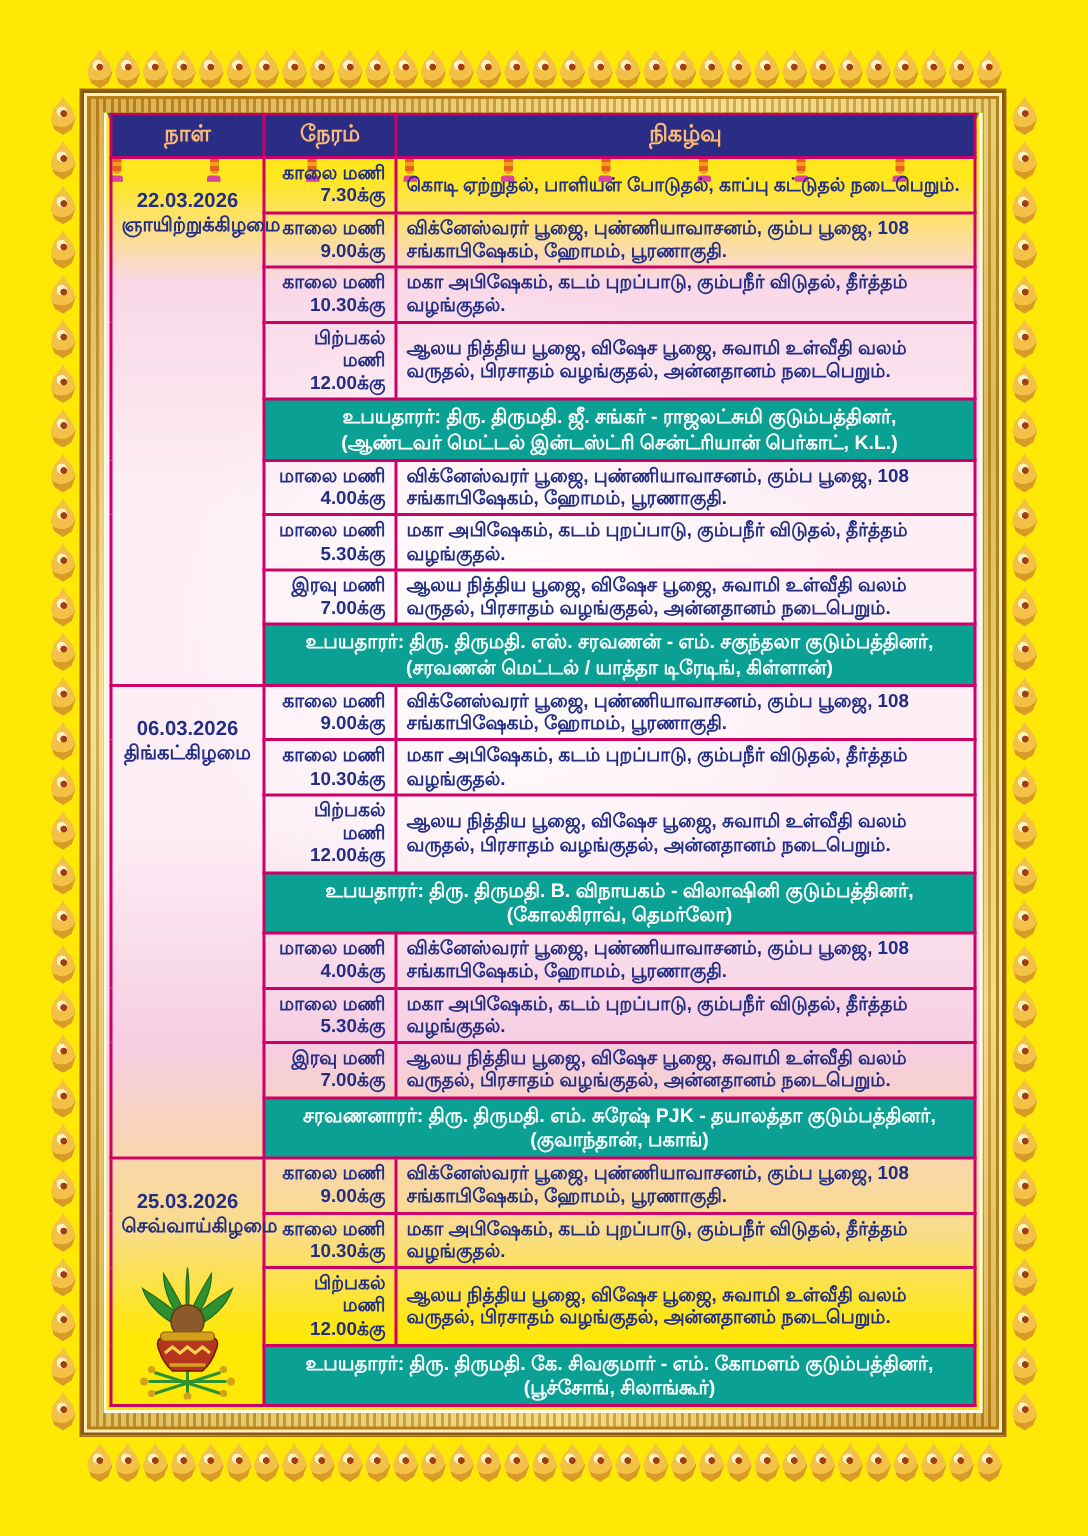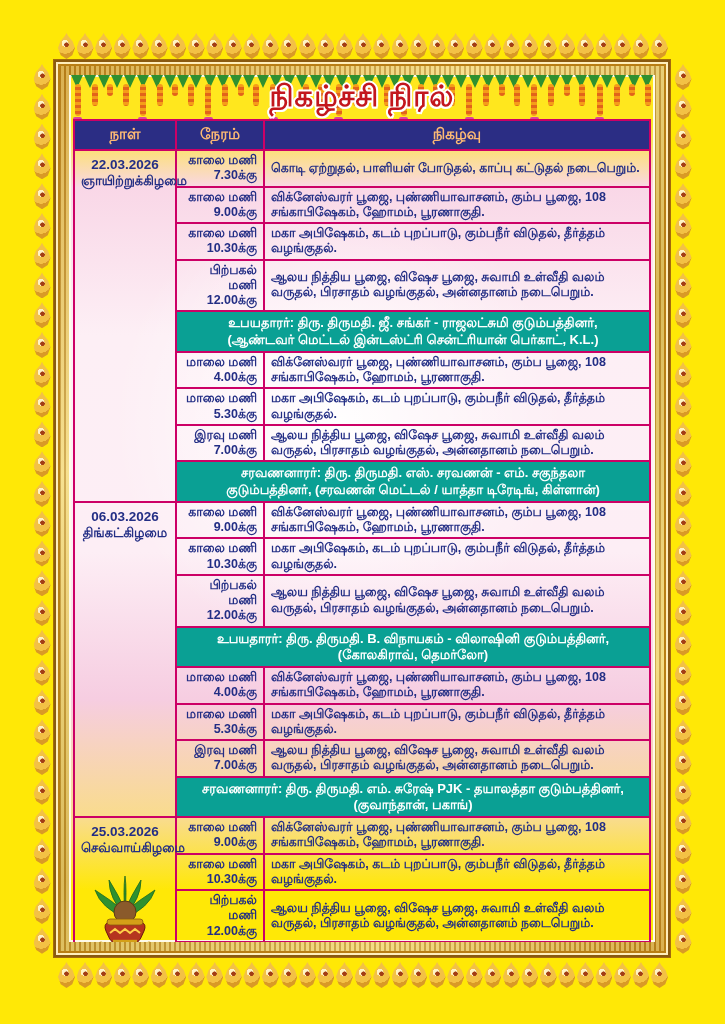--- a/index.html
+++ b/index.html
@@ -66,21 +66,21 @@
     background:var(--header-bg,#2b2d84);color:#fdba74;font-size:15px;font-weight:bold;
     border:2px solid var(--border,#cc0066);padding:4px 2px;
   }
   .schedule td{
     border:2px solid var(--border,#cc0066);
     color:var(--text,#232e85);font-weight:bold;font-size:12.5px;line-height:1.22;
     padding:2px 6px;vertical-align:middle;
   }
   .schedule col.c-date{width:102px;}
   .schedule col.c-time{width:88px;}
-  td.date{text-align:center;vertical-align:top;padding-top:6px;font-size:13px;}
+  td.date{text-align:center;vertical-align:top;padding-top:20px;font-size:13px;}
   td.date .date-num{font-size:13.5px;}
   td.time{text-align:right;}
   td.event{text-align:left;}
   tr.sponsor td{
     background:var(--sponsor-bg,#0aa094);color:#fff;text-align:center;
     font-size:13px;padding:3px 24px;line-height:1.25;
   }
   .kalasam{display:block;margin:16px auto 0 auto;}
 </style>
 </head>
@@ -387,21 +387,20 @@
             </span>
             <span class="fstring">
               <span class="fline" style="height: 12px;"></span>
             </span>
             <span class="fstring">
               <span class="fline" style="height: 22px;"></span>
             </span>
           </div>
       </div>
 
-      <h1 class="title">நிகழ்ச்சி நிரல்</h1>
 
       <table class="schedule">
         <colgroup>
             <col class="c-date">
             <col class="c-time">
             <col>
           </colgroup>
         <thead>
           <tr>
             <th>நாள்</th>
@@ -460,21 +459,21 @@
               <td class="event">மகா அபிஷேகம், கடம் புறப்பாடு, கும்பநீர் விடுதல், தீர்த்தம் வழங்குதல்.</td>
             </tr>
             <tr>
               <td class="time">
                 <div>இரவு மணி</div>
                 <div>7.00க்கு</div>
               </td>
               <td class="event">ஆலய நித்திய பூஜை, விஷேச பூஜை, சுவாமி உள்வீதி வலம் வருதல், பிரசாதம் வழங்குதல், அன்னதானம் நடைபெறும்.</td>
             </tr>
             <tr class="sponsor">
-              <td colspan="2">சரவணனாரர்: திரு. திருமதி. எஸ். சரவணன் - எம். சகுந்தலா குடும்பத்தினர், (சரவணன் மெட்டல் / யாத்தா டிரேடிங், கிள்ளான்)</td>
+              <td colspan="2">உபயதாரர்: திரு. திருமதி. எஸ். சரவணன் - எம். சகுந்தலா குடும்பத்தினர், (சரவணன் மெட்டல் / யாத்தா டிரேடிங், கிள்ளான்)</td>
             </tr>
             <tr>
               <td class="date" rowspan="8">
                 <div class="date-num">06.03.2026</div>
                 <div class="weekday">திங்கட்கிழமை</div>
               </td>
               <td class="time">
                 <div>காலை மணி</div>
                 <div>9.00க்கு</div>
               </td>

